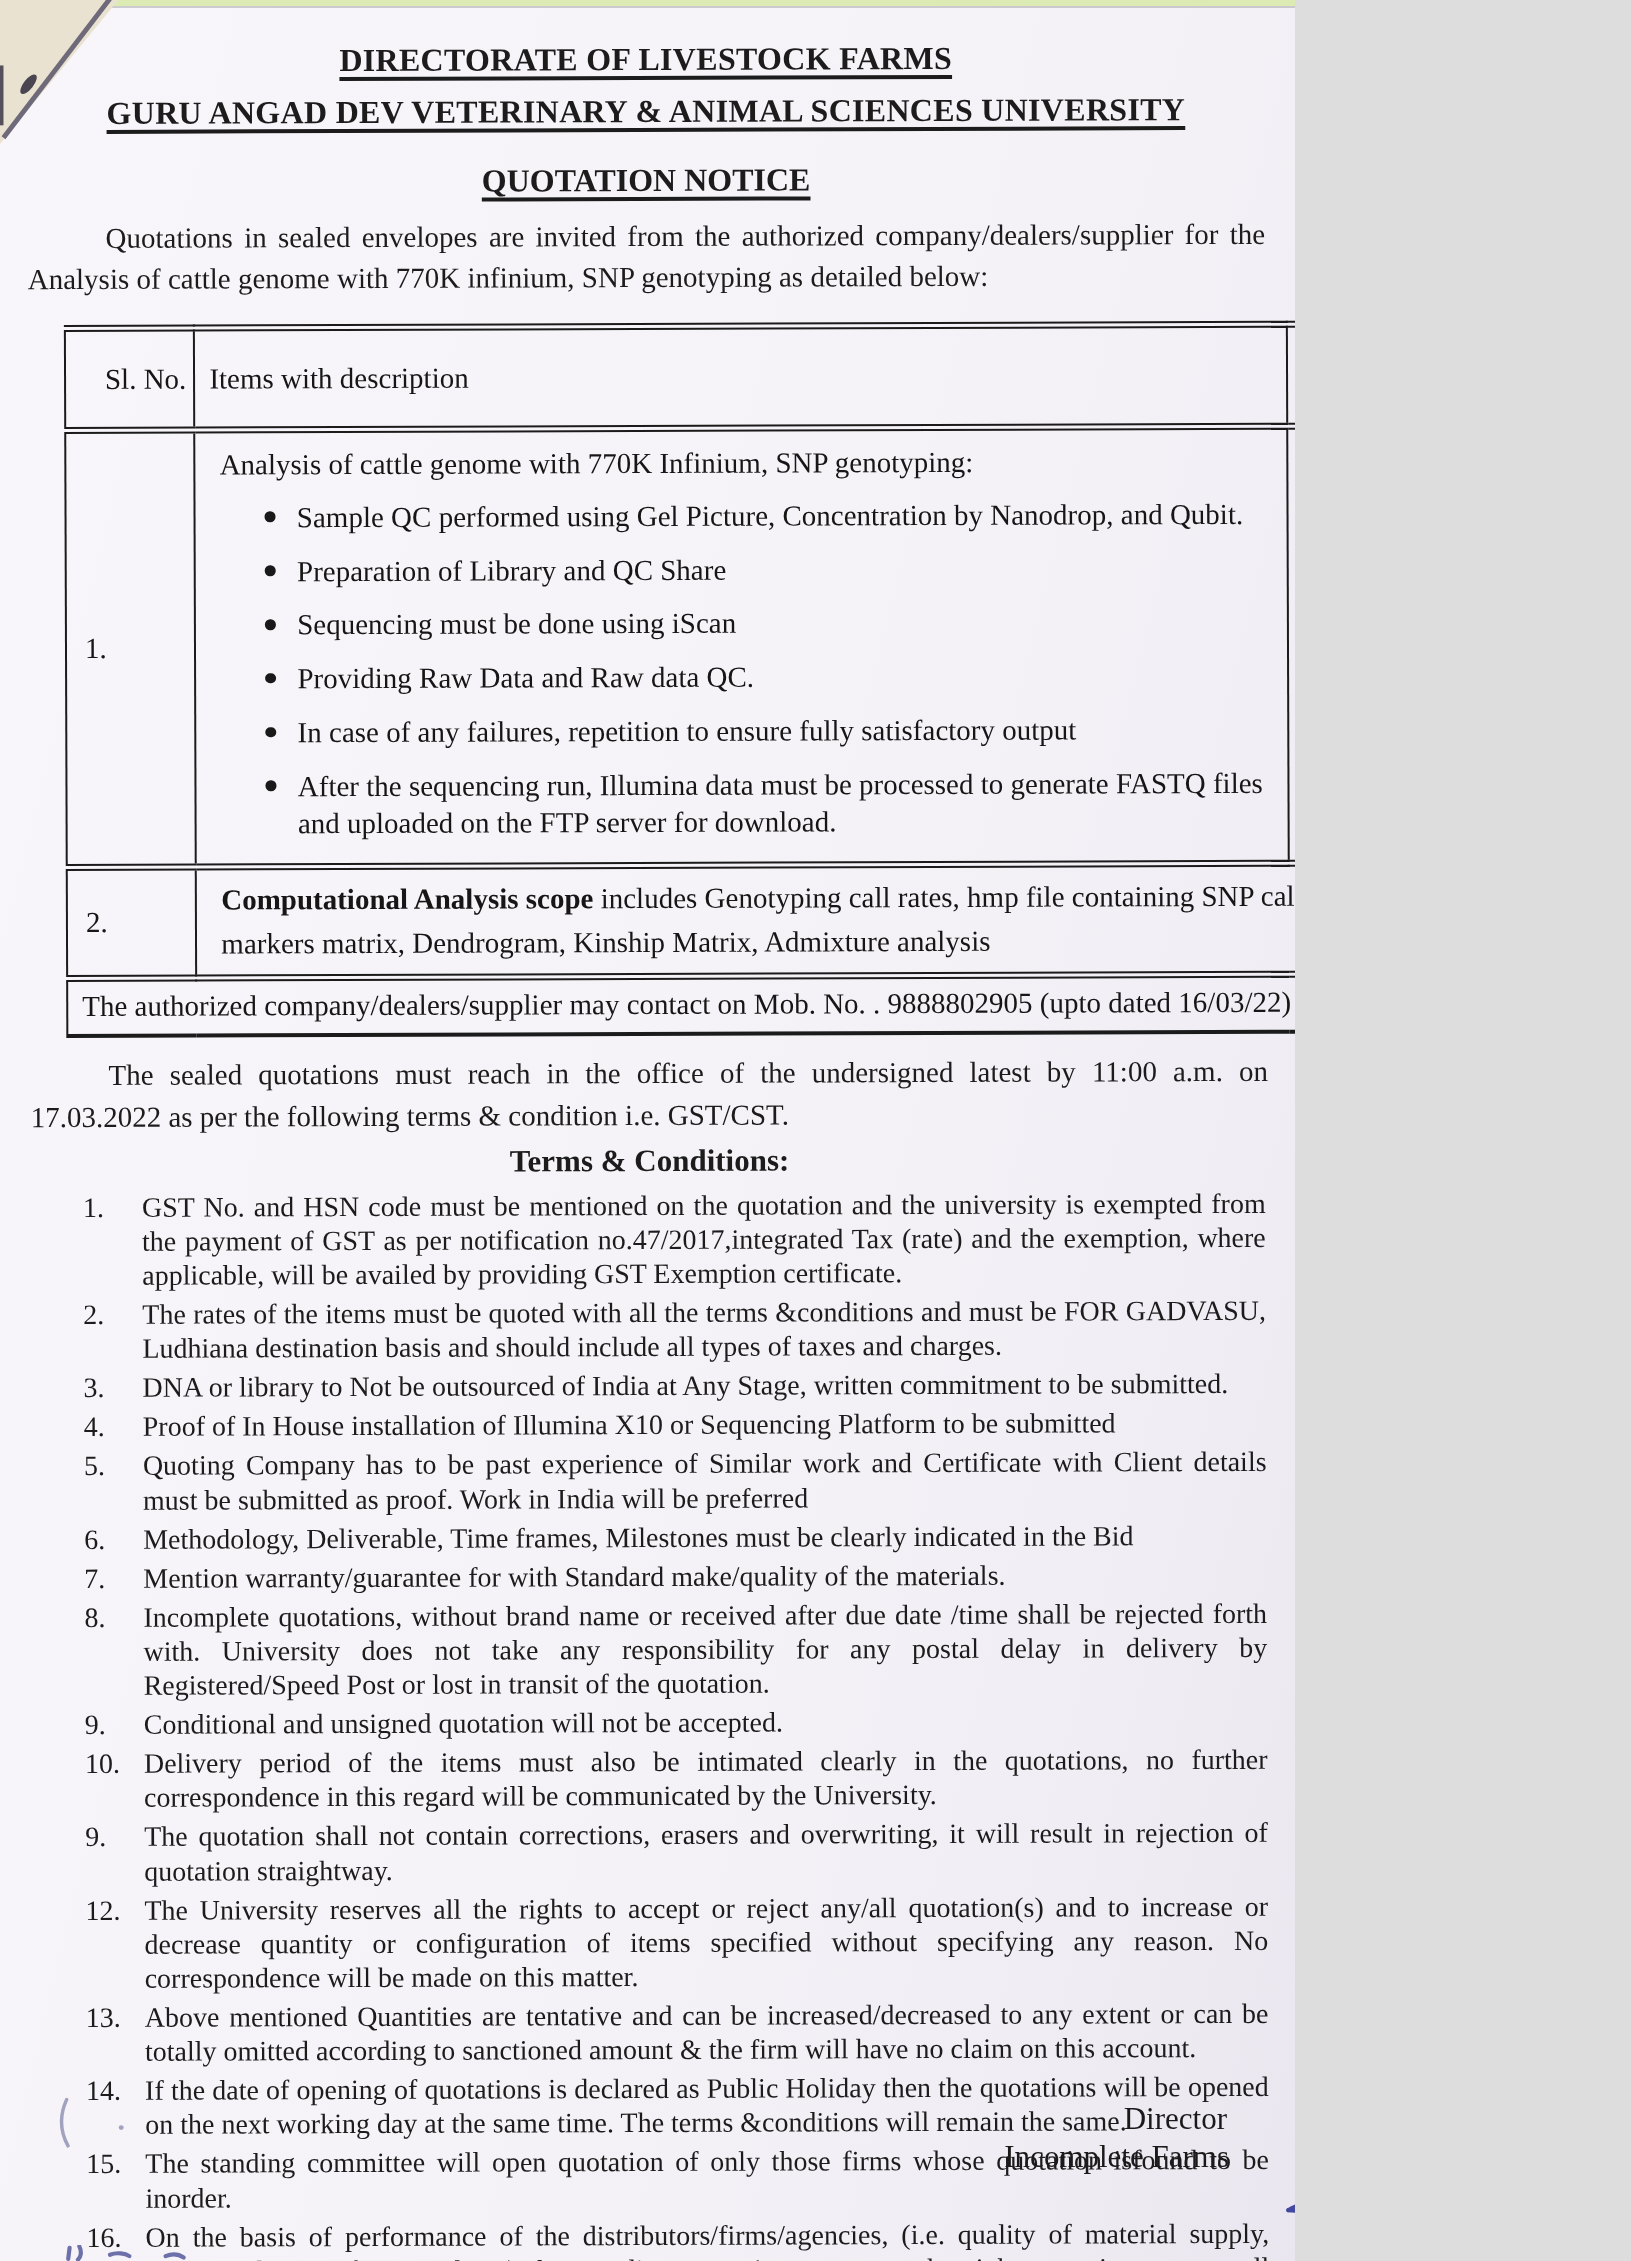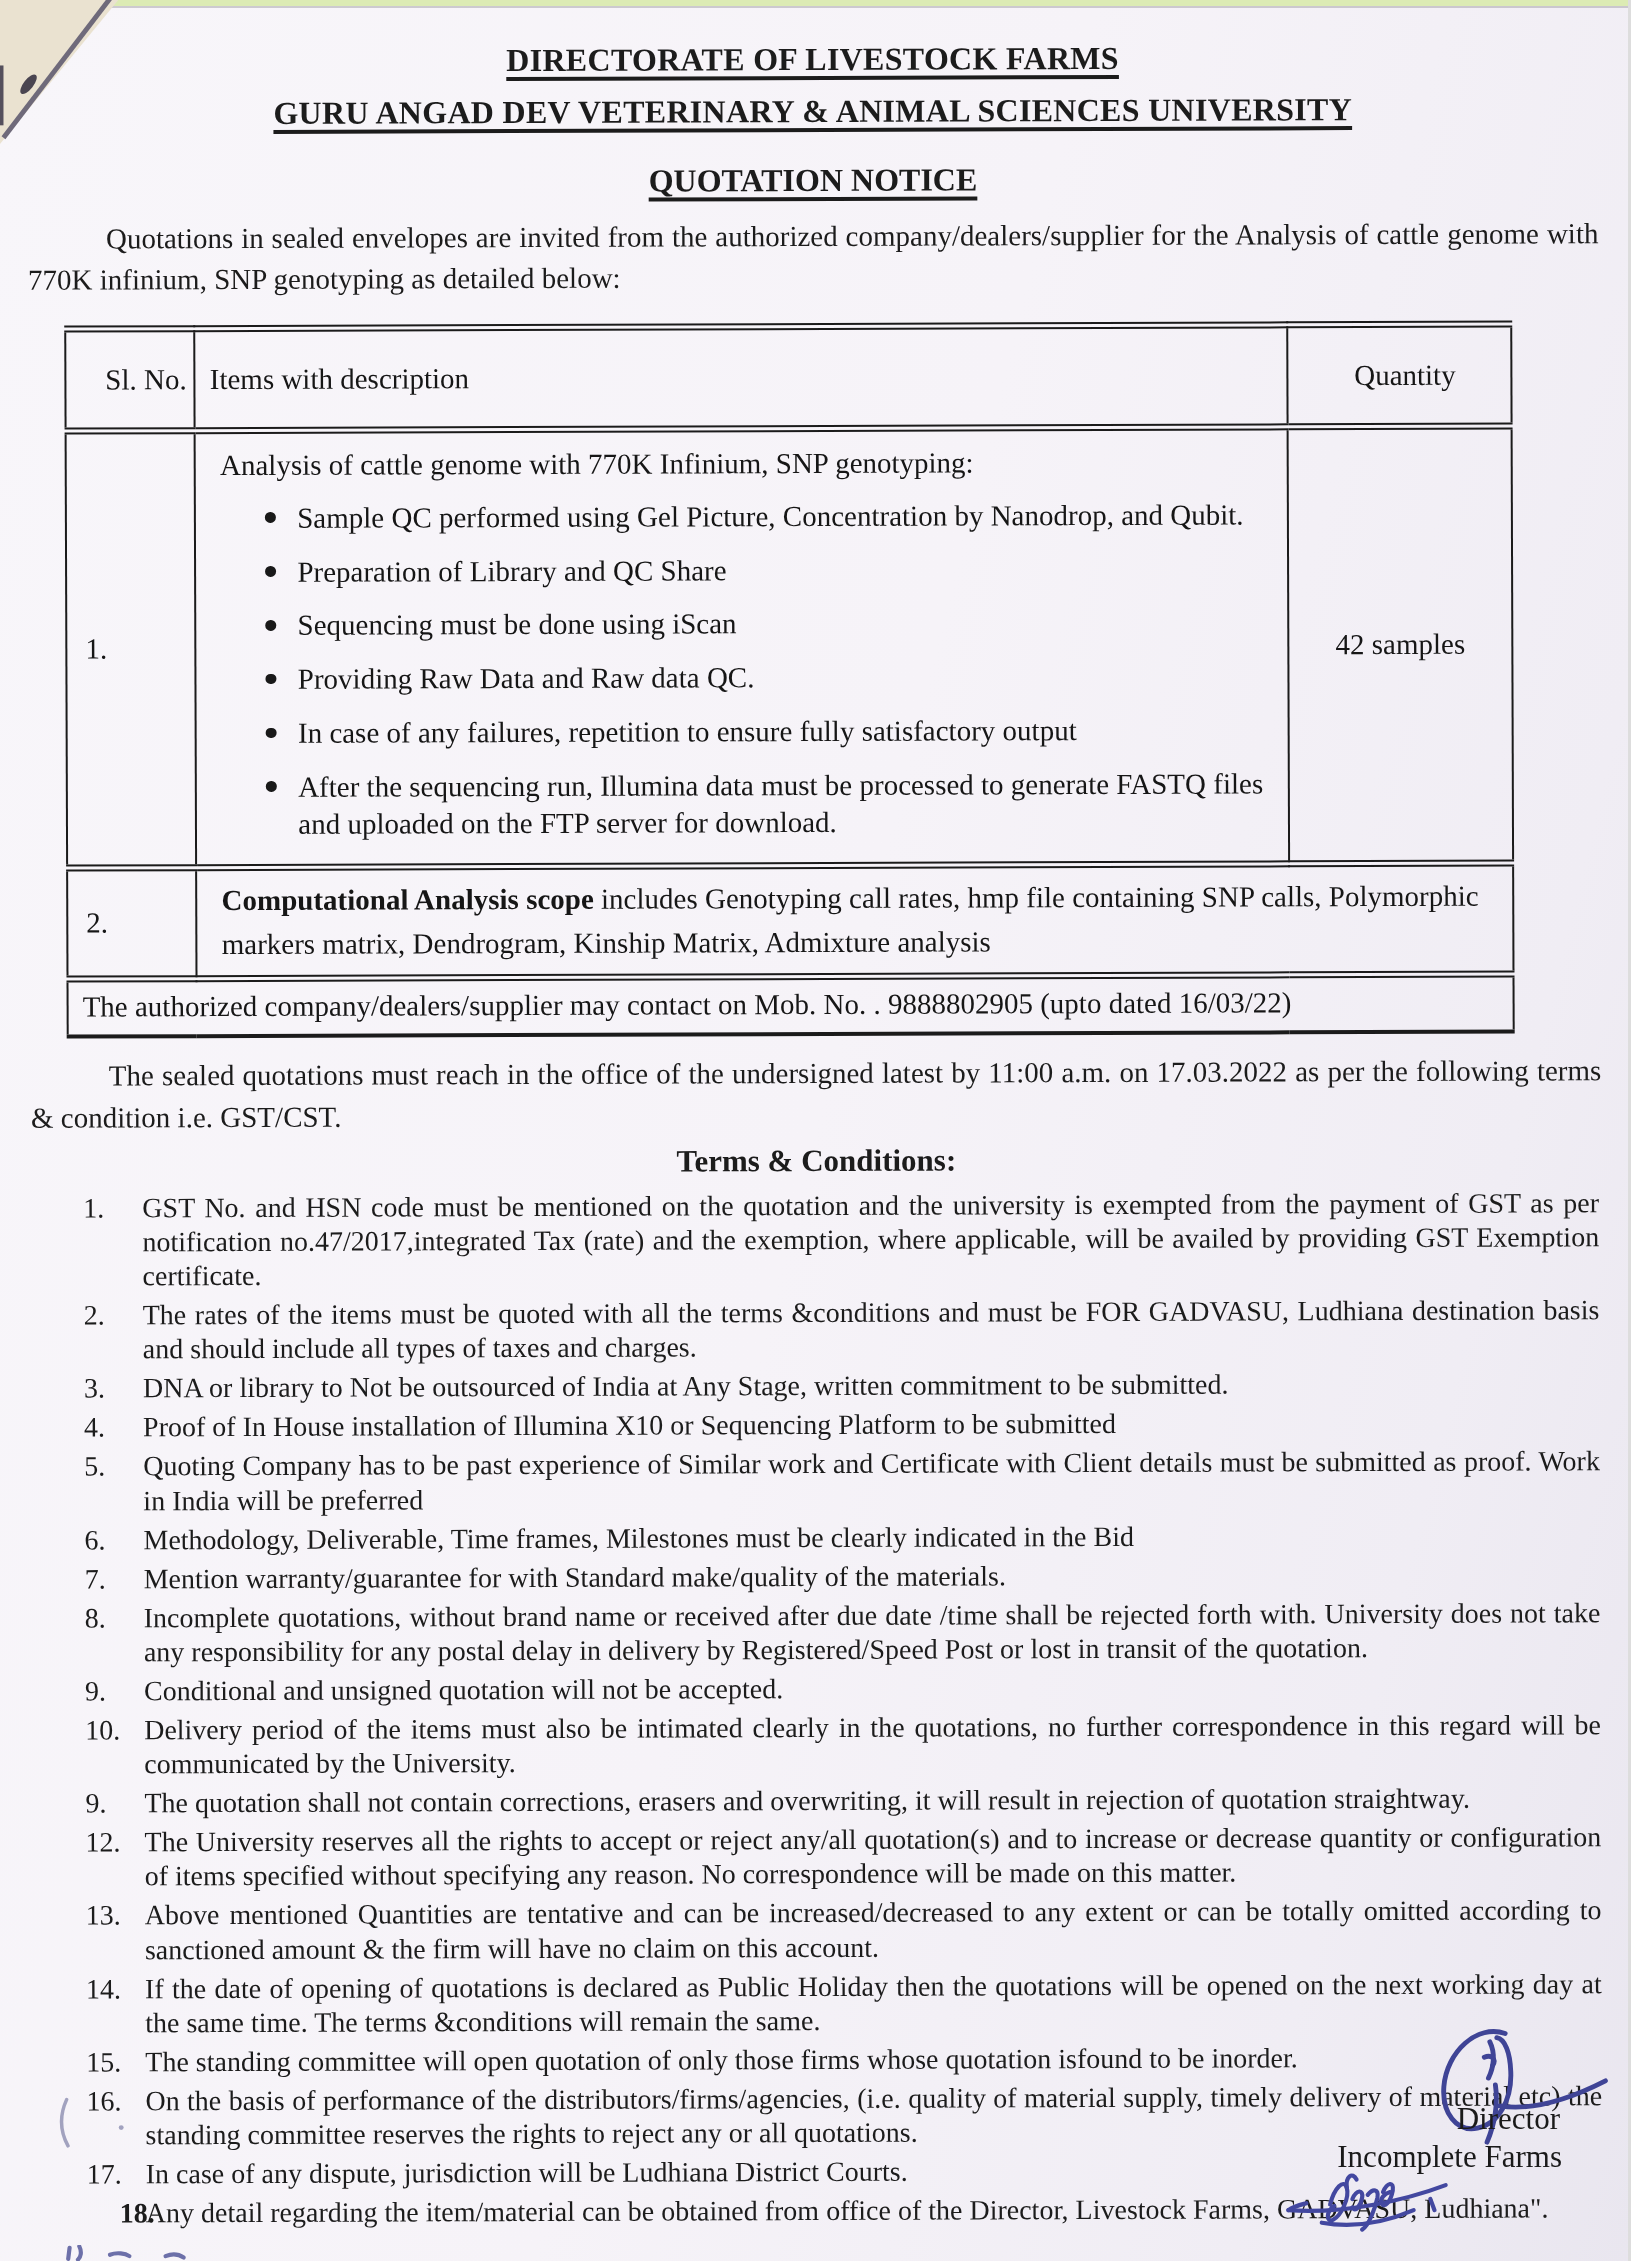--- a/index.html
+++ b/index.html
@@ -3,21 +3,21 @@
 <meta charset="utf-8">
 <style>
   html, body {
     margin: 0; padding: 0;
     width: 1631px; height: 2261px;
     overflow: hidden;
     background: #ddd;
   }
   .page {
     position: relative;
-    width: 1628px; height: 2261px;
+    width: 1295px; height: 2261px;
     background: linear-gradient(104deg, #f8f6fa 0%, #f6f3f8 50%, #f0edf4 82%, #e9e6ef 100%);
     font-family: "Liberation Serif", serif;
     color: #1c1c1c;
     overflow: hidden;
     text-decoration: underline;
   }
   
   .strip-top {
     position: absolute; top: 0; left: 0; right: 0; height: 6.3px;
     background: #dcebb4;

